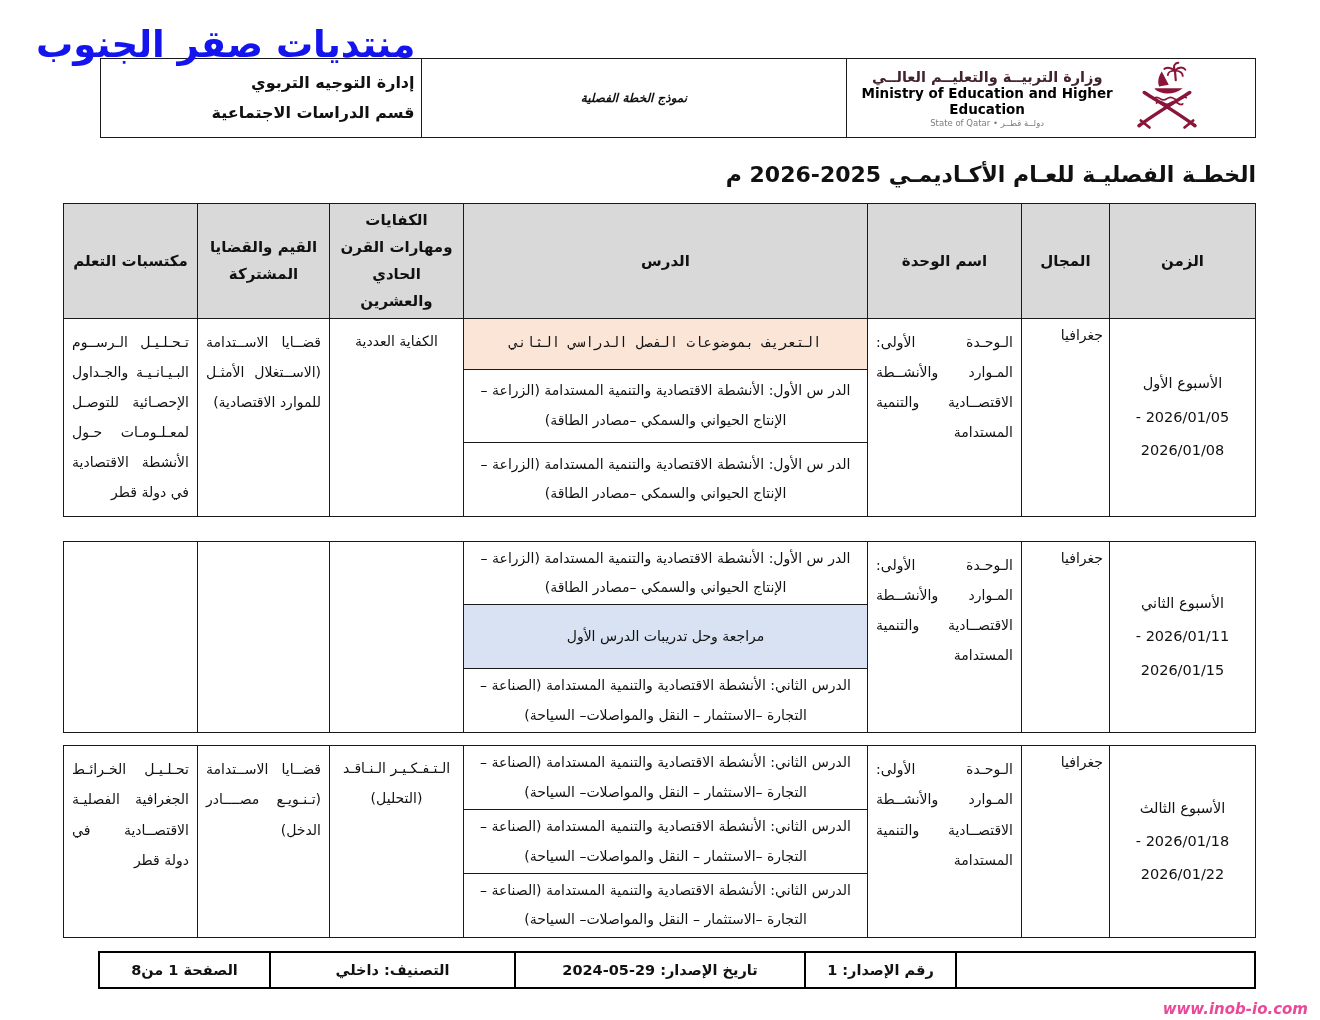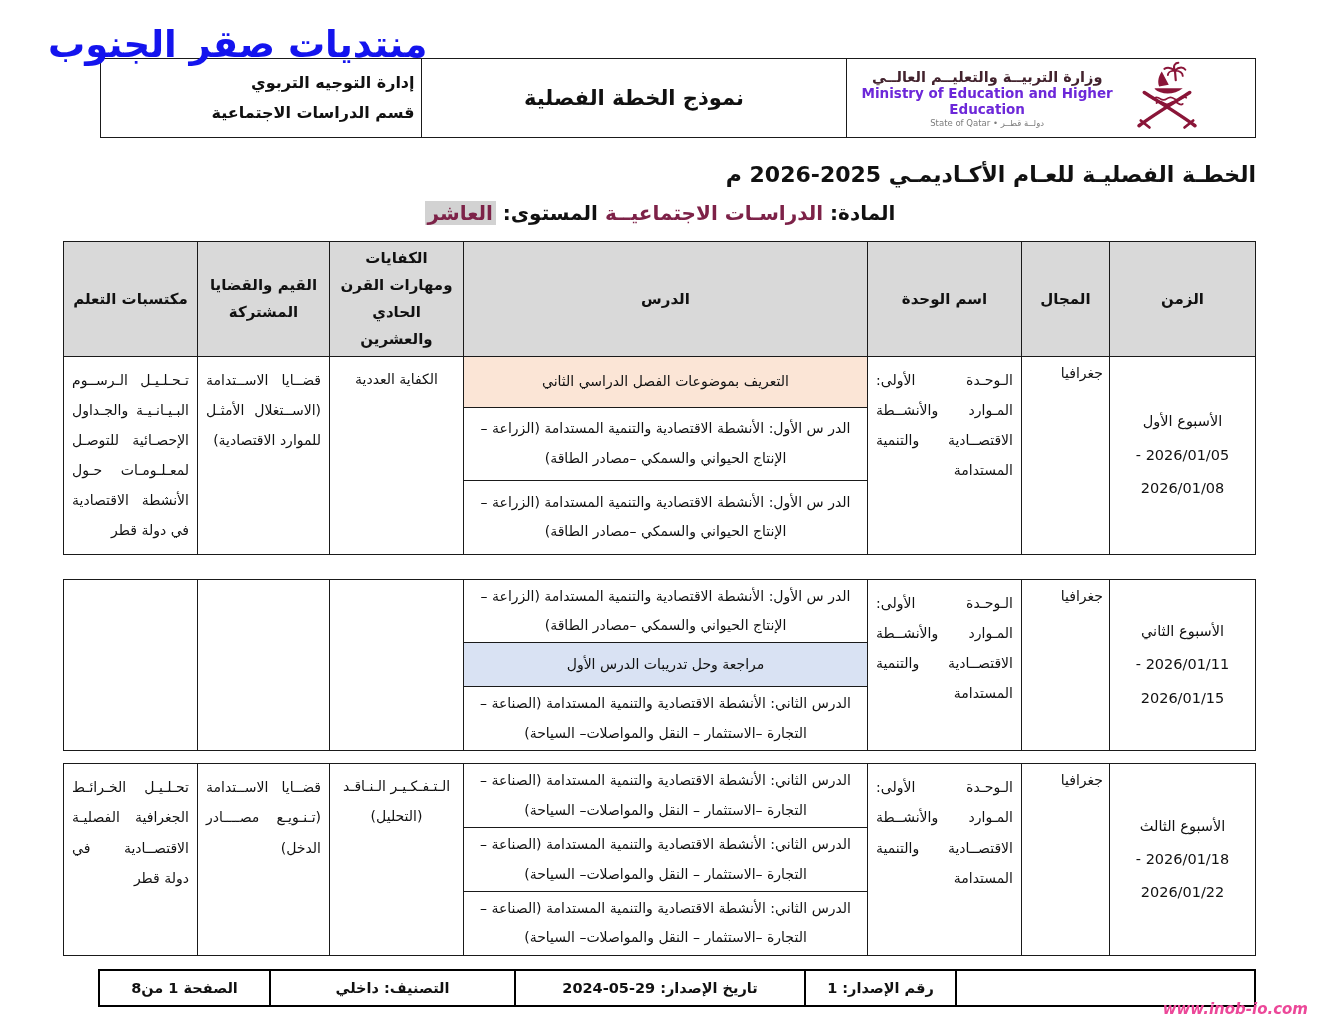--- a/index.html
+++ b/index.html
@@ -6,36 +6,36 @@
     --accent:#7d2248; --emblem:#8a1538; --header-bg:#d9d9d9;
     --peach:#fbe5d6; --lavender:#d9e2f3; --level-bg:#d2d2d2; --wm-blue:#1414ee;
     --line:#1a1a1a;
   }
   *{box-sizing:border-box; margin:0; padding:0;}
   html,body{background:#ffffff;}
   body{font-family:"DejaVu Sans", sans-serif; color:#111;}
   .page{position:relative; width:1320px; height:1020px; background:#fff; overflow:hidden; padding:0 64px;}
 
   
-  .wm-top{position:absolute; top:26px; left:48px; z-index:5; direction:rtl;
+  .wm-top{position:absolute; top:26px; left:36px; z-index:5; direction:rtl;
           color:var(--wm-blue); font-size:37px; font-weight:bold; line-height:1;}
   .wm-bottom{position:absolute; bottom:2px; right:12px; direction:ltr;
           font-size:15px; font-weight:bold; font-style:italic; color:#ec4899;}
 
   
   table{border-collapse:collapse;}
   .hdr{width:1156px; height:77px; margin-top:58px; table-layout:fixed;}
   .hdr td{border:1px solid var(--line); vertical-align:middle; padding:2px 6px;}
   .hdr .logo-cell{width:408px;}
-  .hdr .form-cell{width:425px; text-align:center; font-weight:bold; font-size:21px;}
+  .hdr .form-cell{width:425px; text-align:center; font-weight:bold; font-size:12px;font-style:italic;}
   .hdr .dept-cell{width:320px; text-align:right; font-weight:bold; font-size:16px; line-height:1.9;}
   .logo-wrap{display:flex; flex-direction:row; align-items:center; justify-content:flex-start; gap:10px; padding-right:46px;}
   .logo-text{text-align:center; direction:rtl;}
   .logo-text .ar{font-size:14.5px; font-weight:bold; color:#43232e; letter-spacing:0;}
-  .logo-text .en{font-size:13.5px; font-weight:bold; color:#6d28d9; font-family:"DejaVu Sans",sans-serif;}
+  .logo-text .en{font-size:13.5px; font-weight:bold; color:#000000; font-family:"DejaVu Sans",sans-serif;}
   .logo-text .st{font-size:8.5px; color:#7c7c7c; margin-top:1px;}
 
   
   .t1{margin-top:24px; text-align:right; font-size:22px; font-weight:bold;}
   .t2{margin-top:14px; text-align:center; font-size:20px; font-weight:bold;}
   .t3{margin-top:13px; text-align:center; font-size:20px; font-weight:bold;}
   .accent{color:var(--accent);}
   .level-hl{color:var(--accent); background:var(--level-bg); padding:0 3px;}
   .underline{text-decoration:underline; text-underline-offset:4px;}
 
@@ -50,21 +50,21 @@
   col.c-les{width:404px;} col.c-comp{width:134px;} col.c-val{width:132px;} col.c-out{width:134px;}
   td.time{vertical-align:middle; text-align:center; line-height:2.3; font-size:14.5px;}
   td.dom{padding-top:8px;}
   td.unit{text-align:justify; padding:8px 8px; line-height:2.15;}
   td.lesson{text-align:center; vertical-align:middle; line-height:2.1; padding:2px 14px;}
   td.comp{text-align:center; padding-top:8px; line-height:2.1;}
   td.val{text-align:justify; padding:8px 8px; line-height:2.15;}
   td.out{text-align:justify; padding:8px 8px; line-height:2.15;}
   .hl-peach{background:var(--peach);}
   .hl-lavender{background:var(--lavender);}
-  .h44{height:44px;} .h58{height:58px;} .h61{height:61px;} .h48{height:44px;} .h64{height:64px;} .h59{height:59px;}
+  .h44{height:44px;font-family:Liberation Mono, monospace;} .h58{height:58px;} .h61{height:61px;} .h48{height:64px;} .h64{height:64px;} .h59{height:59px;}
 
   
   .foot{width:1156px; margin-top:13px; table-layout:fixed;}
   .foot td{border:2px solid #000; height:36px; font-weight:bold; font-size:14.5px; text-align:center; vertical-align:middle; padding:2px 8px;}
   .f-code{width:299px;} .f-no{width:151px;} .f-date{width:290px;} .f-class{width:245px;} .f-page{width:171px;}
 </style>
 </head>
 <body>
 
 <div class="page">
@@ -105,26 +105,20 @@
       <td class="form-cell">نموذج الخطة الفصلية</td>
       <td class="dept-cell">
         <div>إدارة التوجيه التربوي</div>
         <div>قسم الدراسات الاجتماعية</div>
       </td>
     </tr>
   </tbody>
     </table>
 
   <div class="t1">الخطـة الفصليـة للعـام الأكـاديمـي 2025-2026 م</div>
-  <div class="t2">
-    <span>المادة:</span>
-    <span class="accent">الدراسـات الاجتماعيــة</span>
-    <span>المستوى:</span>
-    <span class="level-hl">العاشر</span>
-  </div>
 
   <table class="grid blk1">
     <colgroup>
         <col class="c-time">
         <col class="c-dom">
         <col class="c-unit">
         <col class="c-les">
         <col class="c-comp">
         <col class="c-val">
         <col class="c-out">

